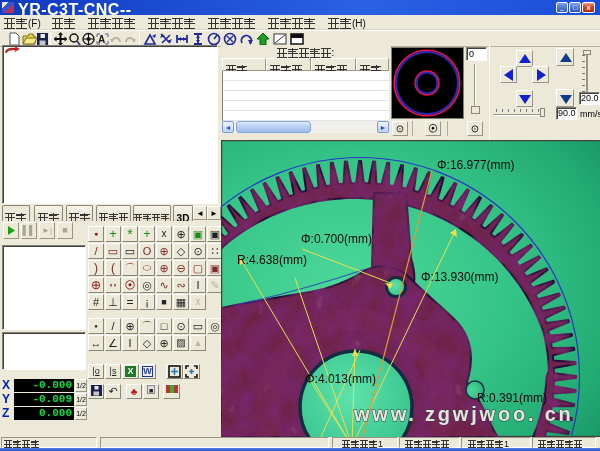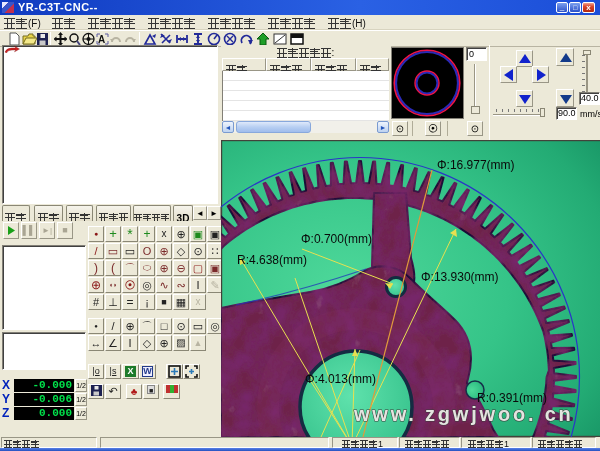--- a/index.html
+++ b/index.html
@@ -17,21 +17,21 @@
  linear-gradient(#343434,#343434) 0 55%/100% 1px no-repeat,
  linear-gradient(#343434,#343434) 10% 30%/80% 1px no-repeat}
 .ras{background:#ece9d8;border:1px solid;border-color:#fff #999686 #999686 #fff}
 .sunk{background:#fff;border:1px solid;border-color:#827f76 #fff #fff #827f76;box-shadow:inset 1px 1px 0 #404040}
 .cell{position:absolute;border:1px solid;border-color:#999686 #fff #fff #999686;font-size:10px;color:#111;padding:0 3px;line-height:9px}
 .gb{position:absolute;width:16px;height:16px;background:#ece9d8;border:1px solid;border-color:#fff #8a8775 #8a8775 #fff;text-align:center;overflow:hidden}
 </style></head><body>
 <div id="w">
 <div class="abs" style="left:0;top:0;width:600px;height:15px;background:linear-gradient(90deg,#0f3ac0,#2a61e4 60%,#1b4ed8)">
 <div class="abs" style="left:2px;top:2px;width:12px;height:11px;background:linear-gradient(135deg,#e8e8ff 30%,#3a54c8 30% 60%,#c03050 60%)"></div>
-<div class="abs" style="left:18px;top:1px;font-size:11px;font-weight:bold;color:#fff;letter-spacing:0.5px">YR-C3T-CNC--</div>
+<div class="abs" style="left:18px;top:1px;font-size:16px;font-weight:bold;color:#fff;letter-spacing:0.5px">YR-C3T-CNC--</div>
 <div class="abs" style="left:556px;top:2px;width:12px;height:11px;background:linear-gradient(#7ba0ef,#2a50c8);border:1px solid #fff;border-radius:2px;color:#fff;font-size:8px;line-height:8px;text-align:center">_</div>
 <div class="abs" style="left:569px;top:2px;width:12px;height:11px;background:linear-gradient(#7ba0ef,#2a50c8);border:1px solid #fff;border-radius:2px;color:#fff;font-size:7px;line-height:10px;text-align:center">□</div>
 <div class="abs" style="left:582px;top:2px;width:13px;height:11px;background:linear-gradient(#f2a08a,#d8442a 40%,#b02810);border:1px solid #fff;border-radius:2px;color:#fff;font-size:8px;line-height:10px;font-weight:bold;text-align:center">x</div>
 </div>
 <div class="abs" style="left:0;top:15px;width:600px;height:15px;background:#ece9d8;border-bottom:1px solid #d8d4c0;font-size:10px;color:#111">
       <span class="abs" style="left:4px;top:2px"><i class="z" style="width:11px;height:11px"></i><i class="z" style="width:11px;height:11px"></i><span style="font-size:10px;vertical-align:middle">(F)</span></span>
       <span class="abs" style="left:52px;top:2px"><i class="z" style="width:11px;height:11px"></i><i class="z" style="width:11px;height:11px"></i></span>
       <span class="abs" style="left:88px;top:2px"><i class="z" style="width:11px;height:11px"></i><i class="z" style="width:11px;height:11px"></i><i class="z" style="width:11px;height:11px"></i><i class="z" style="width:11px;height:11px"></i></span>
       <span class="abs" style="left:148px;top:2px"><i class="z" style="width:11px;height:11px"></i><i class="z" style="width:11px;height:11px"></i><i class="z" style="width:11px;height:11px"></i><i class="z" style="width:11px;height:11px"></i></span>
       <span class="abs" style="left:208px;top:2px"><i class="z" style="width:11px;height:11px"></i><i class="z" style="width:11px;height:11px"></i><i class="z" style="width:11px;height:11px"></i><i class="z" style="width:11px;height:11px"></i></span>
@@ -213,21 +213,21 @@
         <rect width="4" height="8" x="0" fill="#c03030"></rect>
         <rect width="4" height="8" x="4" fill="#30b030"></rect>
         <rect width="4" height="8" x="8" fill="#c03030"></rect>
       </svg></div>
 <div class="abs sunk" style="left:2px;top:245px;width:84px;height:85px"></div>
 <div class="abs sunk" style="left:2px;top:332px;width:84px;height:38px"></div>
 <div class="abs" style="left:2px;top:379px;width:12px;height:13px;color:#0022bb;font-weight:bold;font-size:12px;line-height:13px">X</div>
 <div class="abs" style="left:14px;top:379px;width:60px;height:13px;background:#000;color:#00e14a;font-size:11px;font-weight:bold;text-align:right;line-height:13px;padding-right:2px;font-family:'Liberation Mono',monospace">-0.000</div>
 <div class="abs ras" style="left:75px;top:379px;width:12px;height:13px;font-size:7px;text-align:center;line-height:11px">1/2</div>
     <div class="abs" style="left:2px;top:393px;width:12px;height:13px;color:#0022bb;font-weight:bold;font-size:12px;line-height:13px">Y</div>
-<div class="abs" style="left:14px;top:393px;width:60px;height:13px;background:#000;color:#00e14a;font-size:11px;font-weight:bold;text-align:right;line-height:13px;padding-right:2px;font-family:'Liberation Mono',monospace">-0.006</div>
+<div class="abs" style="left:14px;top:393px;width:60px;height:13px;background:#000;color:#00e14a;font-size:11px;font-weight:bold;text-align:right;line-height:13px;padding-right:2px;font-family:'Liberation Mono',monospace">-0.009</div>
 <div class="abs ras" style="left:75px;top:393px;width:12px;height:13px;font-size:7px;text-align:center;line-height:11px">1/2</div>
     <div class="abs" style="left:2px;top:407px;width:12px;height:13px;color:#0022bb;font-weight:bold;font-size:12px;line-height:13px">Z</div>
 <div class="abs" style="left:14px;top:407px;width:60px;height:13px;background:#000;color:#00e14a;font-size:11px;font-weight:bold;text-align:right;line-height:13px;padding-right:2px;font-family:'Liberation Mono',monospace">0.000</div>
 <div class="abs ras" style="left:75px;top:407px;width:12px;height:13px;font-size:7px;text-align:center;line-height:11px">1/2</div>
 <div class="abs" style="left:221px;top:45px;width:170px;height:95px;background:#ece9d8"></div>
 <div class="abs" style="left:222px;top:47px;width:167px;height:10px;font-size:10px;text-align:center"><i class="z" style="width:10px;height:10px"></i><i class="z" style="width:10px;height:10px"></i><i class="z" style="width:10px;height:10px"></i><i class="z" style="width:10px;height:10px"></i><i class="z" style="width:10px;height:10px"></i>:</div>
 <div class="abs ras" style="left:222px;top:58px;width:44px;height:13px;text-align:left;padding:1px 0 0 3px"><i class="z" style="width:10px;height:10px"></i><i class="z" style="width:10px;height:10px"></i></div>
     <div class="abs ras" style="left:266px;top:58px;width:45px;height:13px;text-align:left;padding:1px 0 0 3px"><i class="z" style="width:10px;height:10px"></i><i class="z" style="width:10px;height:10px"></i><i class="z" style="width:10px;height:10px"></i></div>
     <div class="abs ras" style="left:311px;top:58px;width:45px;height:13px;text-align:left;padding:1px 0 0 3px"><i class="z" style="width:10px;height:10px"></i><i class="z" style="width:10px;height:10px"></i><i class="z" style="width:10px;height:10px"></i></div>
     <div class="abs ras" style="left:356px;top:58px;width:33px;height:13px;text-align:left;padding:1px 0 0 3px"><i class="z" style="width:10px;height:10px"></i><i class="z" style="width:10px;height:10px"></i><i class="z" style="width:10px;height:10px"></i></div>
@@ -280,21 +280,21 @@
     <div class="abs" style="left:586px;top:52px;width:2px;height:50px;background:#9a9684"></div>
     <div class="abs" style="left:582px;top:55px;width:3px;height:1px;background:#777"></div>
     <div class="abs" style="left:582px;top:61px;width:3px;height:1px;background:#777"></div>
     <div class="abs" style="left:582px;top:67px;width:3px;height:1px;background:#777"></div>
     <div class="abs" style="left:582px;top:73px;width:3px;height:1px;background:#777"></div>
     <div class="abs" style="left:582px;top:79px;width:3px;height:1px;background:#777"></div>
     <div class="abs" style="left:582px;top:85px;width:3px;height:1px;background:#777"></div>
     <div class="abs" style="left:582px;top:91px;width:3px;height:1px;background:#777"></div>
     <div class="abs" style="left:582px;top:97px;width:3px;height:1px;background:#777"></div>
     <div class="abs" style="left:583px;top:50px;width:8px;height:5px;background:#ece9d8;border:1px solid #8a8775"></div>
-    <div class="abs sunk" style="left:579px;top:92px;width:21px;height:13px;background:#fff;font-size:9px;line-height:11px;padding-left:1px">40.0</div>
+    <div class="abs sunk" style="left:579px;top:92px;width:21px;height:13px;background:#fff;font-size:9px;line-height:11px;padding-left:1px">20.0</div>
     <div class="abs" style="left:493px;top:114px;width:52px;height:2px;background:#9a9684;border-bottom:1px solid #fff"></div>
     <div class="abs" style="left:496px;top:109px;width:1px;height:3px;background:#777"></div>
     <div class="abs" style="left:502px;top:109px;width:1px;height:3px;background:#777"></div>
     <div class="abs" style="left:508px;top:109px;width:1px;height:3px;background:#777"></div>
     <div class="abs" style="left:514px;top:109px;width:1px;height:3px;background:#777"></div>
     <div class="abs" style="left:520px;top:109px;width:1px;height:3px;background:#777"></div>
     <div class="abs" style="left:526px;top:109px;width:1px;height:3px;background:#777"></div>
     <div class="abs" style="left:532px;top:109px;width:1px;height:3px;background:#777"></div>
     <div class="abs" style="left:538px;top:109px;width:1px;height:3px;background:#777"></div>
     <div class="abs" style="left:544px;top:109px;width:1px;height:3px;background:#777"></div>

